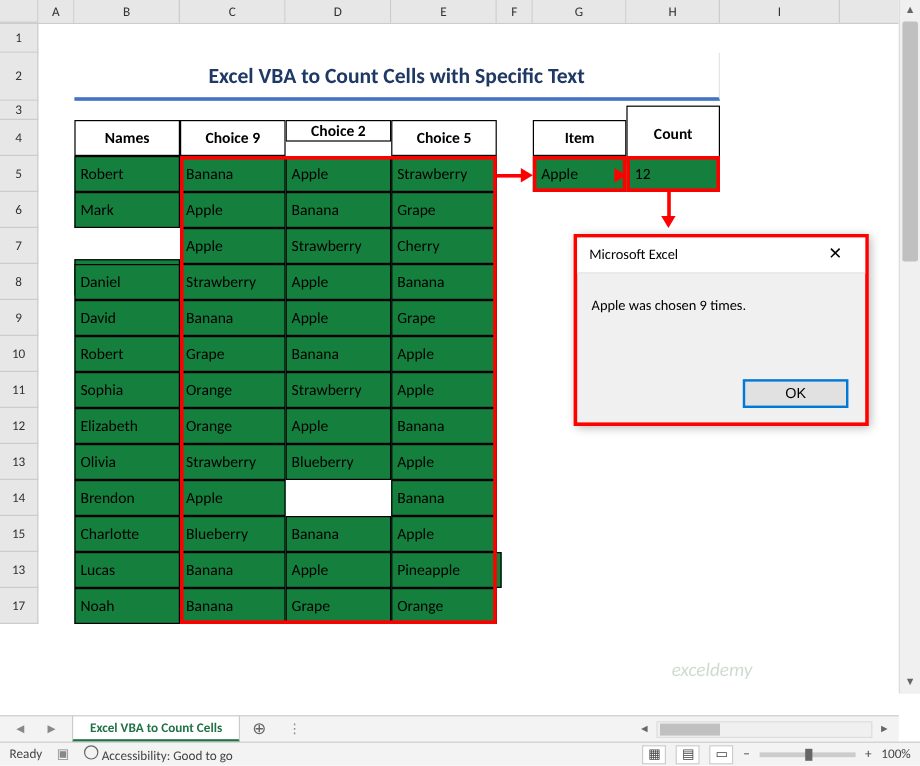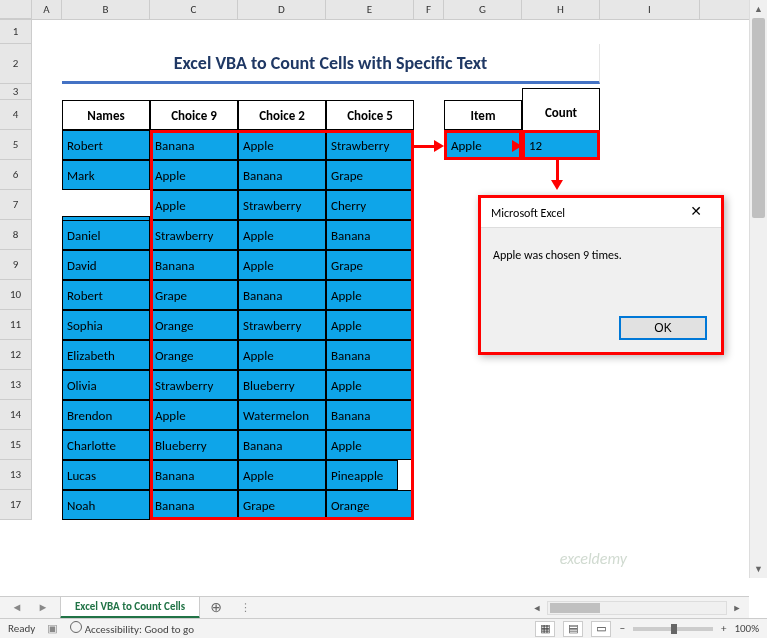--- a/index.html
+++ b/index.html
@@ -7,21 +7,21 @@
 .grid-area{position:absolute;top:0;left:0;right:18px;bottom:60px;overflow:hidden}
 .col-headers{display:flex;height:20px;background:#e7e7e7;border-bottom:1px solid #ccc}
 .corner{width:32px;background:#e7e7e7;border-right:1px solid #ccc;border-bottom:1px solid #ccc}
 .col-h{background:#e7e7e7;border-right:1px solid #ccc;text-align:center;line-height:20px;color:#333;font-size:11px}
 .row-headers{position:absolute;left:0;top:20px;width:32px}
 .row-h{background:#e7e7e7;border-right:1px solid #ccc;border-bottom:1px solid #ccc;text-align:center;color:#333;font-size:11px;display:flex;align-items:center;justify-content:center}
 .cells{position:absolute;left:32px;top:20px;right:0;bottom:0}
 .cell{position:absolute;border-right:1px solid #e5e5e5;border-bottom:1px solid #e5e5e5;padding:2px 4px;display:flex;align-items:center;font-size:13px;background:#fff}
 .title-cell{font-size:18px;font-weight:bold;color:#1f3864;justify-content:center;border-bottom:3px solid #4472c4}
 .hdr{font-weight:bold;justify-content:center;border:1px solid #000!important;background:#fff}
-.tbl{border:1px solid #000!important;background:#0ea5e9}
+.tbl{border:1px solid #000!important;background:#15803d}
 .red-box{border:3px solid #ff0000!important}
 .arrow{position:absolute;pointer-events:none}
 .arrow-line{position:absolute;background:#ff0000;height:3px}
 .arrow-head{position:absolute;width:0;height:0}
 .dialog{position:absolute;left:478px;top:195px;width:246px;height:160px;background:#f0f0f0;border:1px solid #888;box-shadow:2px 2px 8px rgba(0,0,0,0.3)}
 .dialog-outer{border:3px solid #ff0000}
 .dlg-title{height:30px;background:#fff;border-bottom:1px solid #ddd;display:flex;align-items:center;padding:0 10px;font-size:12px;justify-content:space-between}
 .dlg-close{width:30px;height:20px;text-align:center;cursor:pointer;font-size:14px}
 .dlg-body{padding:20px 12px;font-size:12px}
 .dlg-btn{position:absolute;bottom:12px;right:14px;width:88px;height:24px;background:#e1e1e1;border:2px solid #0078d7;font-size:12px;cursor:pointer}
@@ -77,21 +77,21 @@
       <div class="row-h" style="height:30px">13</div>
       <div class="row-h" style="height:30px">14</div>
       <div class="row-h" style="height:30px">15</div>
       <div class="row-h" style="height:30px">13</div>
       <div class="row-h" style="height:30px">17</div>
     </div>
   <div class="cells" id="cells">
       <div class="cell title-cell" style="left: 30px; top: 24px; width: 538px; height: 40px;">Excel VBA to Count Cells with Specific Text</div>
       <div class="cell hdr" style="left: 30px; top: 80px; width: 88px; height: 30px;">Names</div>
       <div class="cell hdr" style="left: 118px; top: 80px; width: 88px; height: 30px;">Choice 9</div>
-      <div class="cell hdr" style="left: 206px; top: 80px; width: 88px; height: 30px;">Choice 2</div>
+      <div class="cell hdr" style="left: 206px; top: 80px; width: 88px; height: 18px;">Choice 2</div>
       <div class="cell hdr" style="left: 294px; top: 80px; width: 88px; height: 30px;">Choice 5</div>
       <div class="cell hdr" style="left: 412px; top: 80px; width: 78px; height: 30px;">Item</div>
       <div class="cell hdr" style="left: 490px; top: 68px; width: 78px; height: 48px;">Count</div>
       <div class="cell tbl red-box" style="left: 412px; top: 110px; width: 78px; height: 30px;">Apple</div>
       <div class="cell tbl red-box" style="left: 490px; top: 110px; width: 78px; height: 30px;">12</div>
       <div class="cell tbl" style="left: 30px; top: 110px; width: 88px; height: 30px;">Robert</div>
       <div class="cell tbl" style="left: 118px; top: 110px; width: 88px; height: 30px;">Banana</div>
       <div class="cell tbl" style="left: 206px; top: 110px; width: 88px; height: 30px;">Apple</div>
       <div class="cell tbl" style="left: 294px; top: 110px; width: 88px; height: 30px;">Strawberry</div>
       <div class="cell tbl" style="left: 30px; top: 140px; width: 88px; height: 30px;">Mark</div>
@@ -121,30 +121,29 @@
       <div class="cell tbl" style="left: 30px; top: 320px; width: 88px; height: 30px;">Elizabeth</div>
       <div class="cell tbl" style="left: 118px; top: 320px; width: 88px; height: 30px;">Orange</div>
       <div class="cell tbl" style="left: 206px; top: 320px; width: 88px; height: 30px;">Apple</div>
       <div class="cell tbl" style="left: 294px; top: 320px; width: 88px; height: 30px;">Banana</div>
       <div class="cell tbl" style="left: 30px; top: 350px; width: 88px; height: 30px;">Olivia</div>
       <div class="cell tbl" style="left: 118px; top: 350px; width: 88px; height: 30px;">Strawberry</div>
       <div class="cell tbl" style="left: 206px; top: 350px; width: 88px; height: 30px;">Blueberry</div>
       <div class="cell tbl" style="left: 294px; top: 350px; width: 88px; height: 30px;">Apple</div>
       <div class="cell tbl" style="left: 30px; top: 380px; width: 88px; height: 30px;">Brendon</div>
       <div class="cell tbl" style="left: 118px; top: 380px; width: 88px; height: 30px;">Apple</div>
-      <div class="cell tbl" style="left: 206px; top: 380px; width: 88px; height: 30px;">Watermelon</div>
       <div class="cell tbl" style="left: 294px; top: 380px; width: 88px; height: 30px;">Banana</div>
       <div class="cell tbl" style="left: 30px; top: 410px; width: 88px; height: 30px;">Charlotte</div>
       <div class="cell tbl" style="left: 118px; top: 410px; width: 88px; height: 30px;">Blueberry</div>
       <div class="cell tbl" style="left: 206px; top: 410px; width: 88px; height: 30px;">Banana</div>
       <div class="cell tbl" style="left: 294px; top: 410px; width: 88px; height: 30px;">Apple</div>
       <div class="cell tbl" style="left: 30px; top: 440px; width: 88px; height: 30px; text-align: right;">Lucas</div>
       <div class="cell tbl" style="left: 118px; top: 440px; width: 88px; height: 30px;">Banana</div>
       <div class="cell tbl" style="left: 206px; top: 440px; width: 88px; height: 30px;">Apple</div>
-      <div class="cell tbl" style="left: 294px; top: 440px; width: 72px; height: 30px;">Pineapple</div>
+      <div class="cell tbl" style="left: 294px; top: 440px; width: 92px; height: 30px;">Pineapple</div>
       <div class="cell tbl" style="left: 30px; top: 470px; width: 88px; height: 30px;">Noah</div>
       <div class="cell tbl" style="left: 118px; top: 470px; width: 88px; height: 30px;">Banana</div>
       <div class="cell tbl" style="left: 206px; top: 470px; width: 88px; height: 30px;">Grape</div>
       <div class="cell tbl" style="left: 294px; top: 470px; width: 88px; height: 30px;">Orange</div>
       <div style="position: absolute; left: 118px; top: 110px; width: 264px; height: 390px; border: 3px solid rgb(255, 0, 0); pointer-events: none;"></div>
       <div class="arrow">
         <div class="arrow-line" style="left:382px;top:125px;width:22px"></div>
         <div class="arrow-head" style="left:402px;top:120px;border-left:10px solid #ff0000;border-top:6px solid transparent;border-bottom:6px solid transparent"></div>
       </div>
       <div class="arrow">

